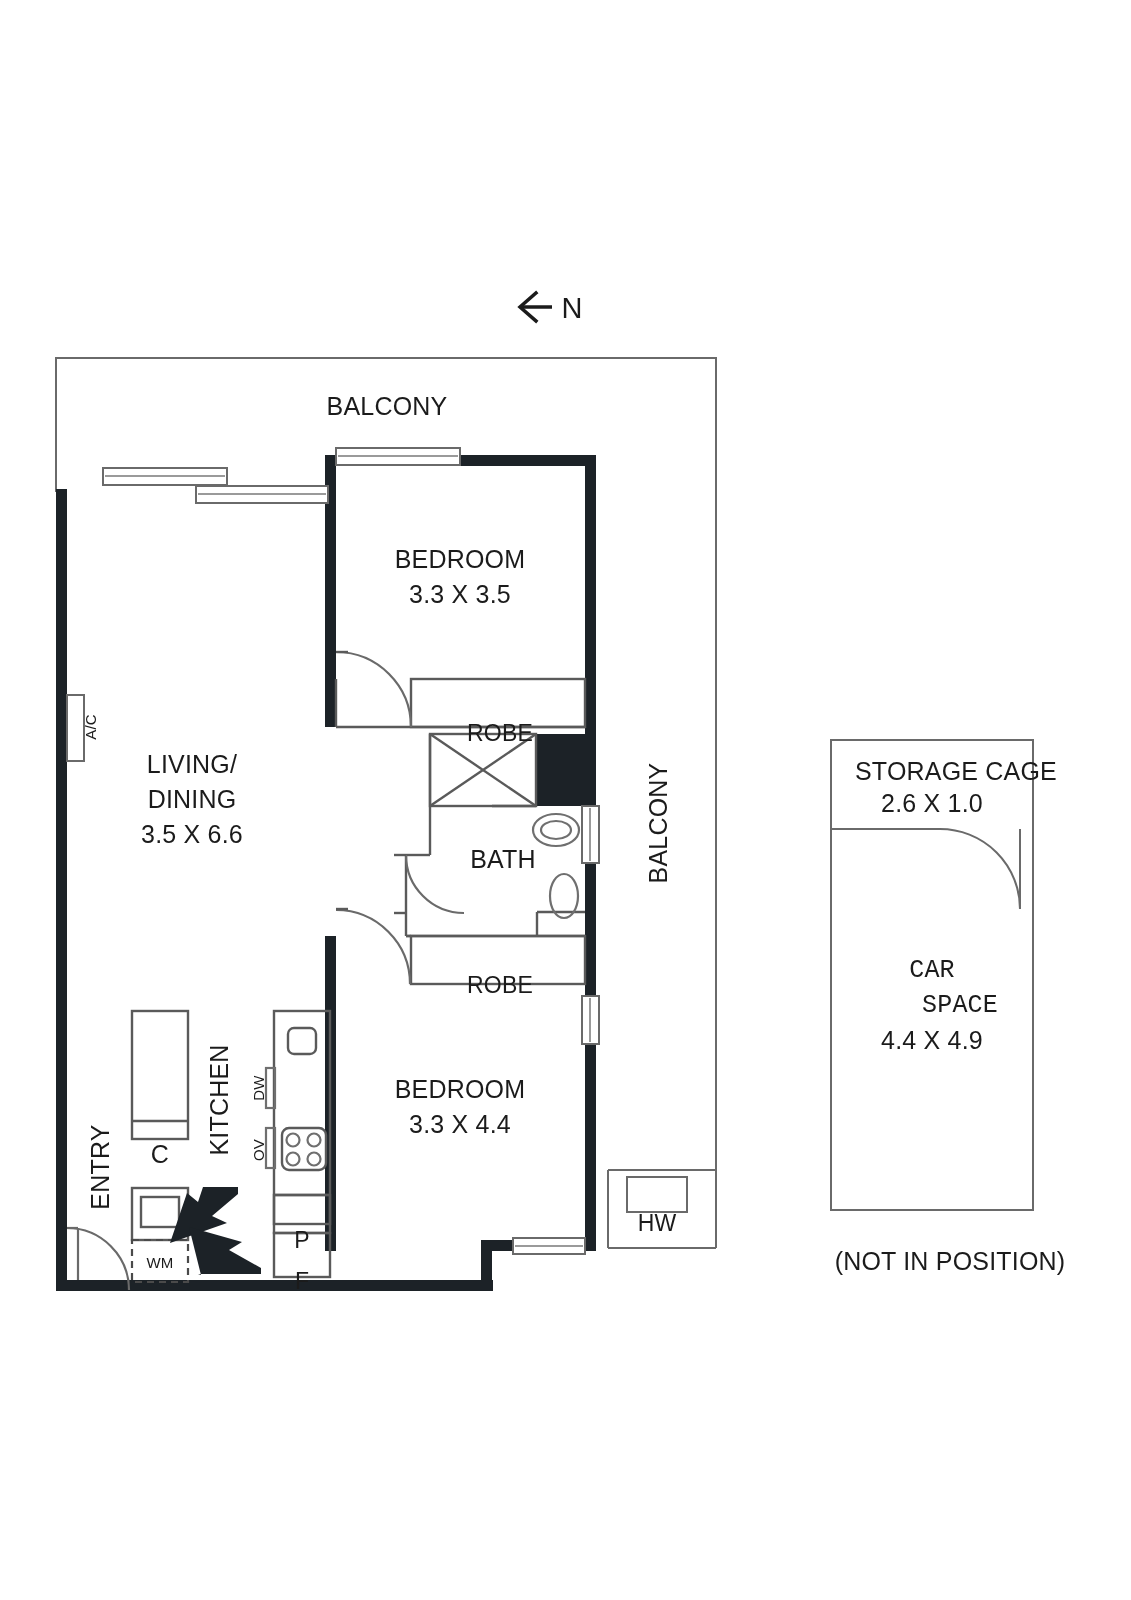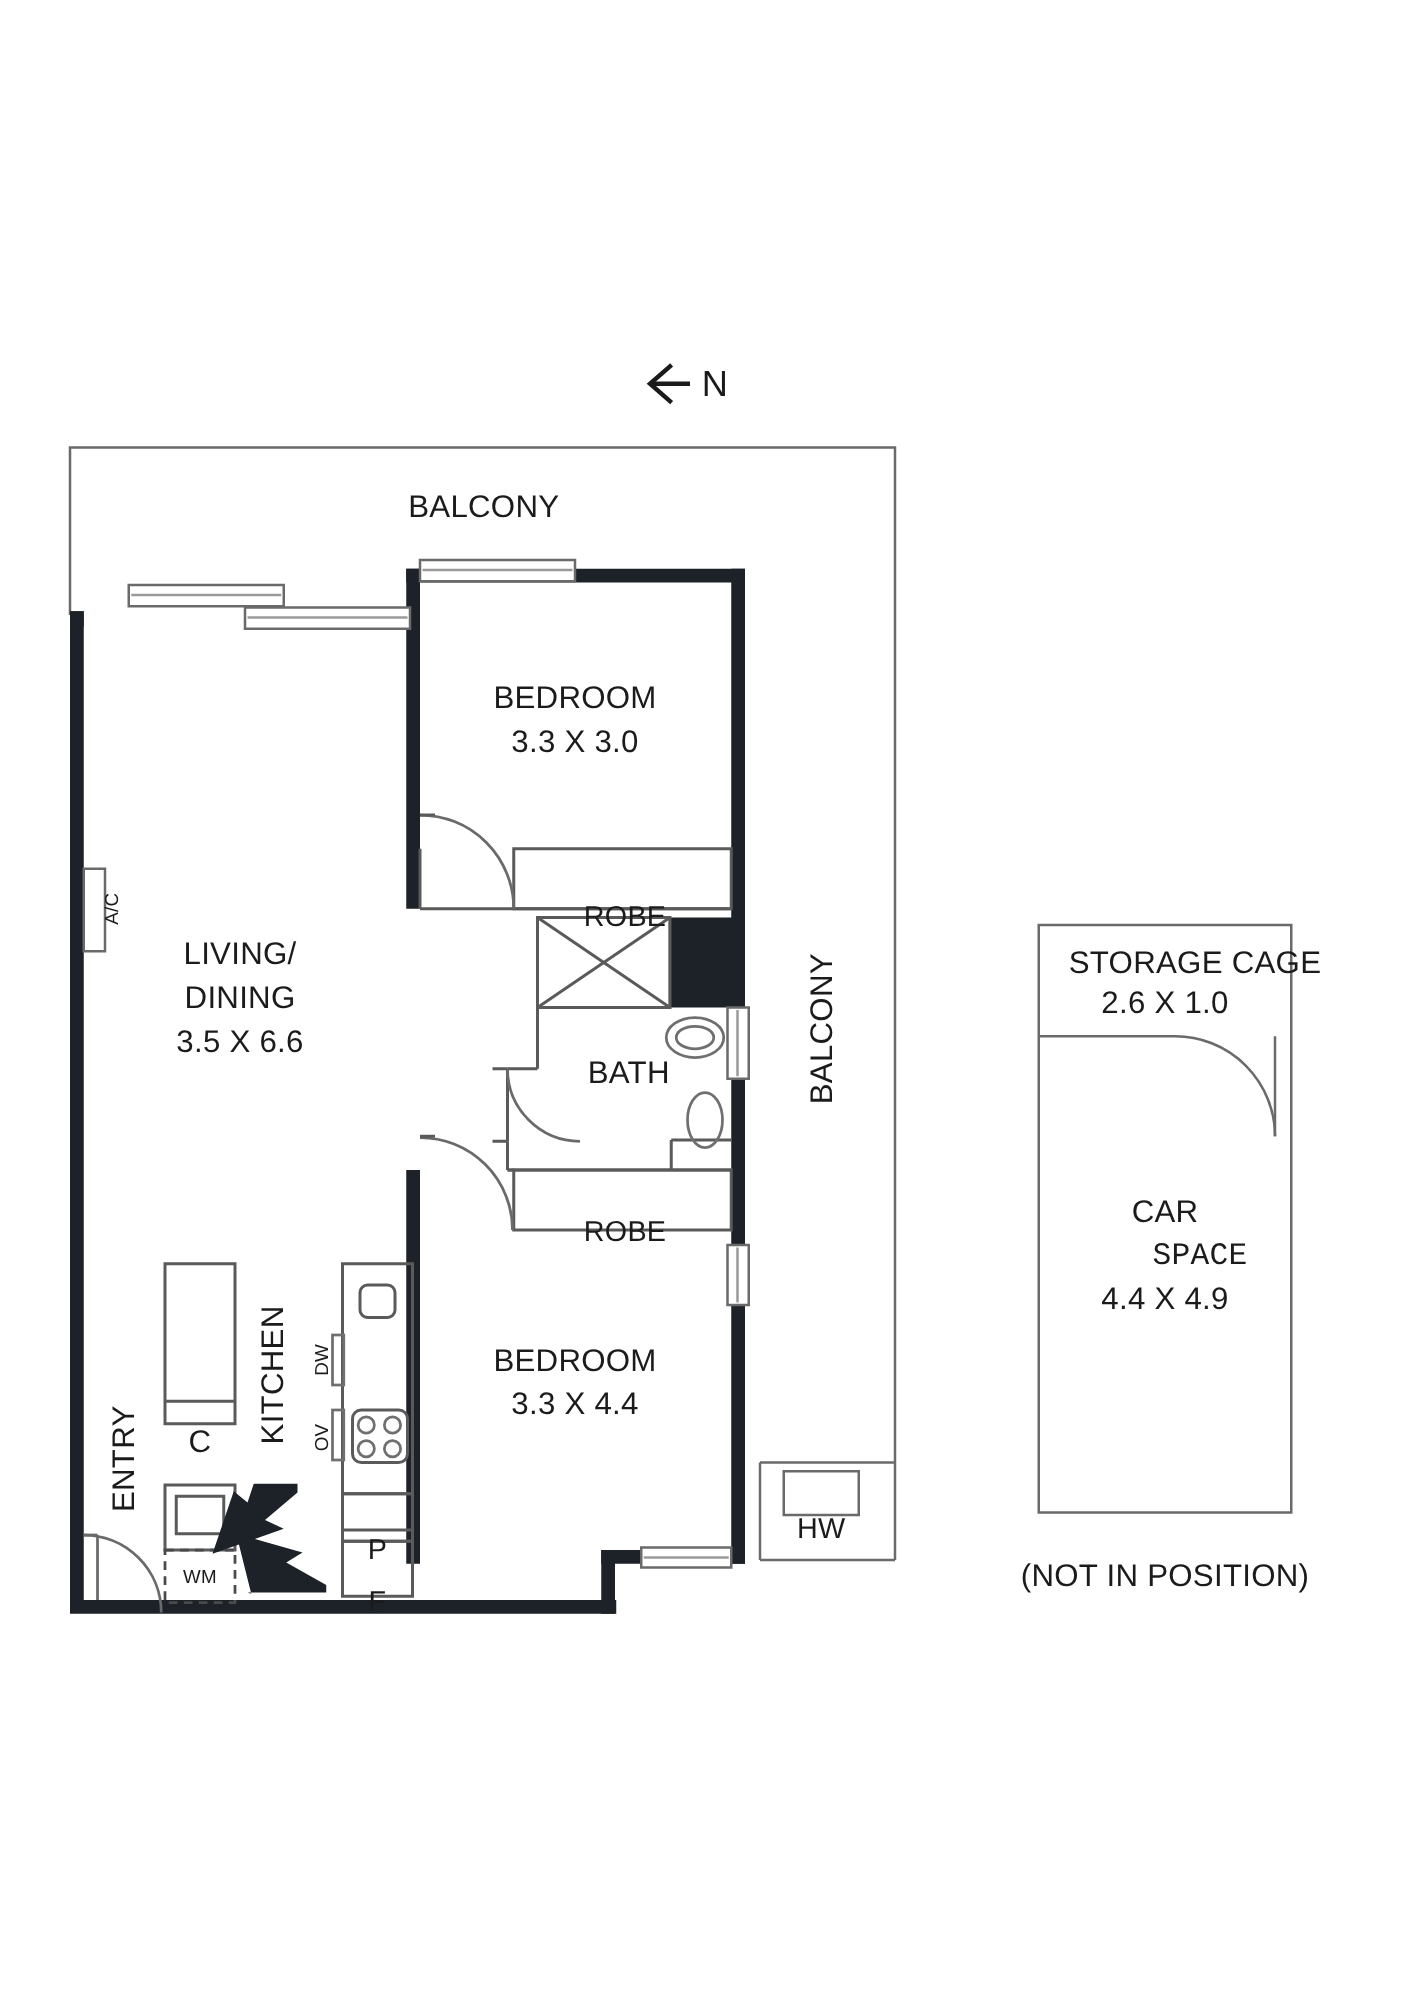--- a/index.html
+++ b/index.html
@@ -27,21 +27,21 @@
     font-family: "Liberation Sans", sans-serif;
     color: #1b1b1b;
     white-space: nowrap;
     letter-spacing: 0.2px;
   }
   .ctr { transform: translate(-50%, -50%); }
   .room-name { font-size: 25px; }
   .room-dim  { font-size: 25px; }
   .small-lbl { font-size: 23px; margin-top: 28px; }
   .tiny-lbl  { font-size: 15px; }
-  .note-lbl  { font-size: 25px; }
+  .note-lbl  { font-size: 25px; margin-left: 18px; }
   .north-lbl { font-size: 29px; }
   .rot90  { transform: translate(-50%, -50%) rotate(-90deg); }
 </style>
 </head>
 <body>
 
 <div id="plan">
 
   <svg width="1131" height="1600" viewBox="0 0 1131 1600" xmlns="http://www.w3.org/2000/svg">
 
@@ -239,21 +239,21 @@
   <div class="lbl north-lbl ctr" style="left:572px; top:308px;">N</div>
 
   
   <div class="lbl room-name ctr" style="left:387px; top:406px;">BALCONY</div>
 
   
   <div class="lbl room-name rot90" style="left:658px; top:823px;">BALCONY</div>
 
   
   <div class="lbl room-name ctr" style="left:460px; top:559px;">BEDROOM</div>
-  <div class="lbl room-dim ctr" style="left:460px; top:594px;">3.3 X 3.0</div>
+  <div class="lbl room-dim ctr" style="left:460px; top:594px;">3.3 X 3.5</div>
 
   
   <div class="lbl room-name ctr" style="left:192px; top:764px;">LIVING/</div>
   <div class="lbl room-name ctr" style="left:192px; top:799px;">DINING</div>
   <div class="lbl room-dim ctr" style="left:192px; top:834px;">3.5 X 6.6</div>
 
   
   <div class="lbl room-name ctr" style="left:503px; top:859px;">BATH</div>
 
   
@@ -264,21 +264,21 @@
   <div class="lbl room-name rot90" style="left:219px; top:1100px;">KITCHEN</div>
 
   
   <div class="lbl room-name rot90" style="left:100px; top:1167px;">ENTRY</div>
 
   
   <div class="lbl room-name ctr" style="left:932px; top:771px;padding-left:48px;">STORAGE CAGE</div>
   <div class="lbl room-dim ctr" style="left:932px; top:803px;">2.6 X 1.0</div>
 
   
-  <div class="lbl room-name ctr" style="left:932px; top:970px;">CAR</div>
+  <div class="lbl room-name ctr" style="left:932px; top:970px;font-family:Liberation Mono, monospace;">CAR</div>
   <div class="lbl room-name ctr" style="left:960px; top:1005px;font-family:Liberation Mono, monospace;">SPACE</div>
   <div class="lbl room-dim ctr" style="left:932px; top:1040px;">4.4 X 4.9</div>
 
   
   <div class="lbl note-lbl ctr" style="left:932px; top:1261px;">(NOT IN POSITION)</div>
 
   
   <div class="lbl small-lbl ctr" style="left:500px; top:705px;">ROBE</div>
   <div class="lbl small-lbl ctr" style="left:500px; top:957px;">ROBE</div>
 

